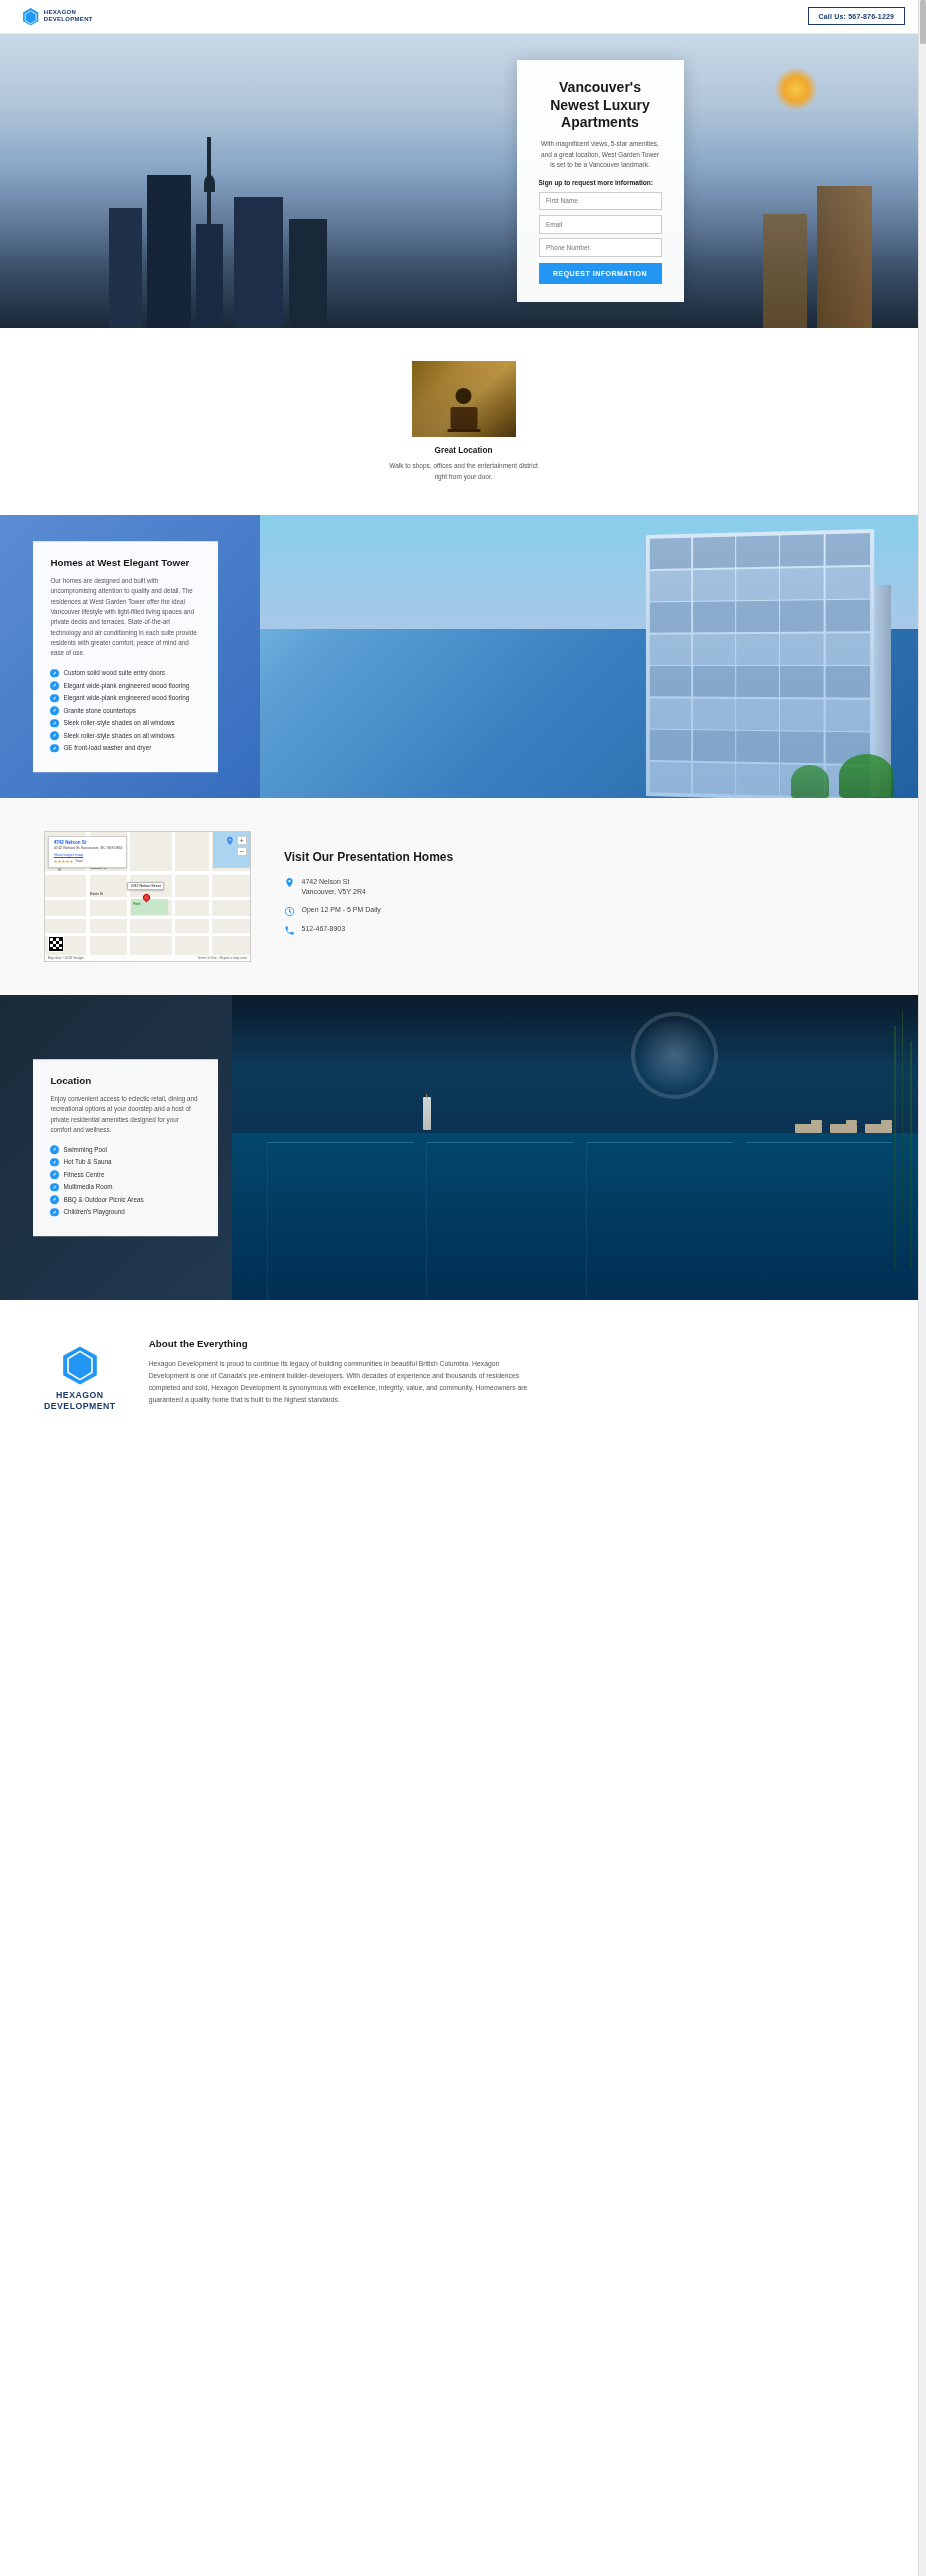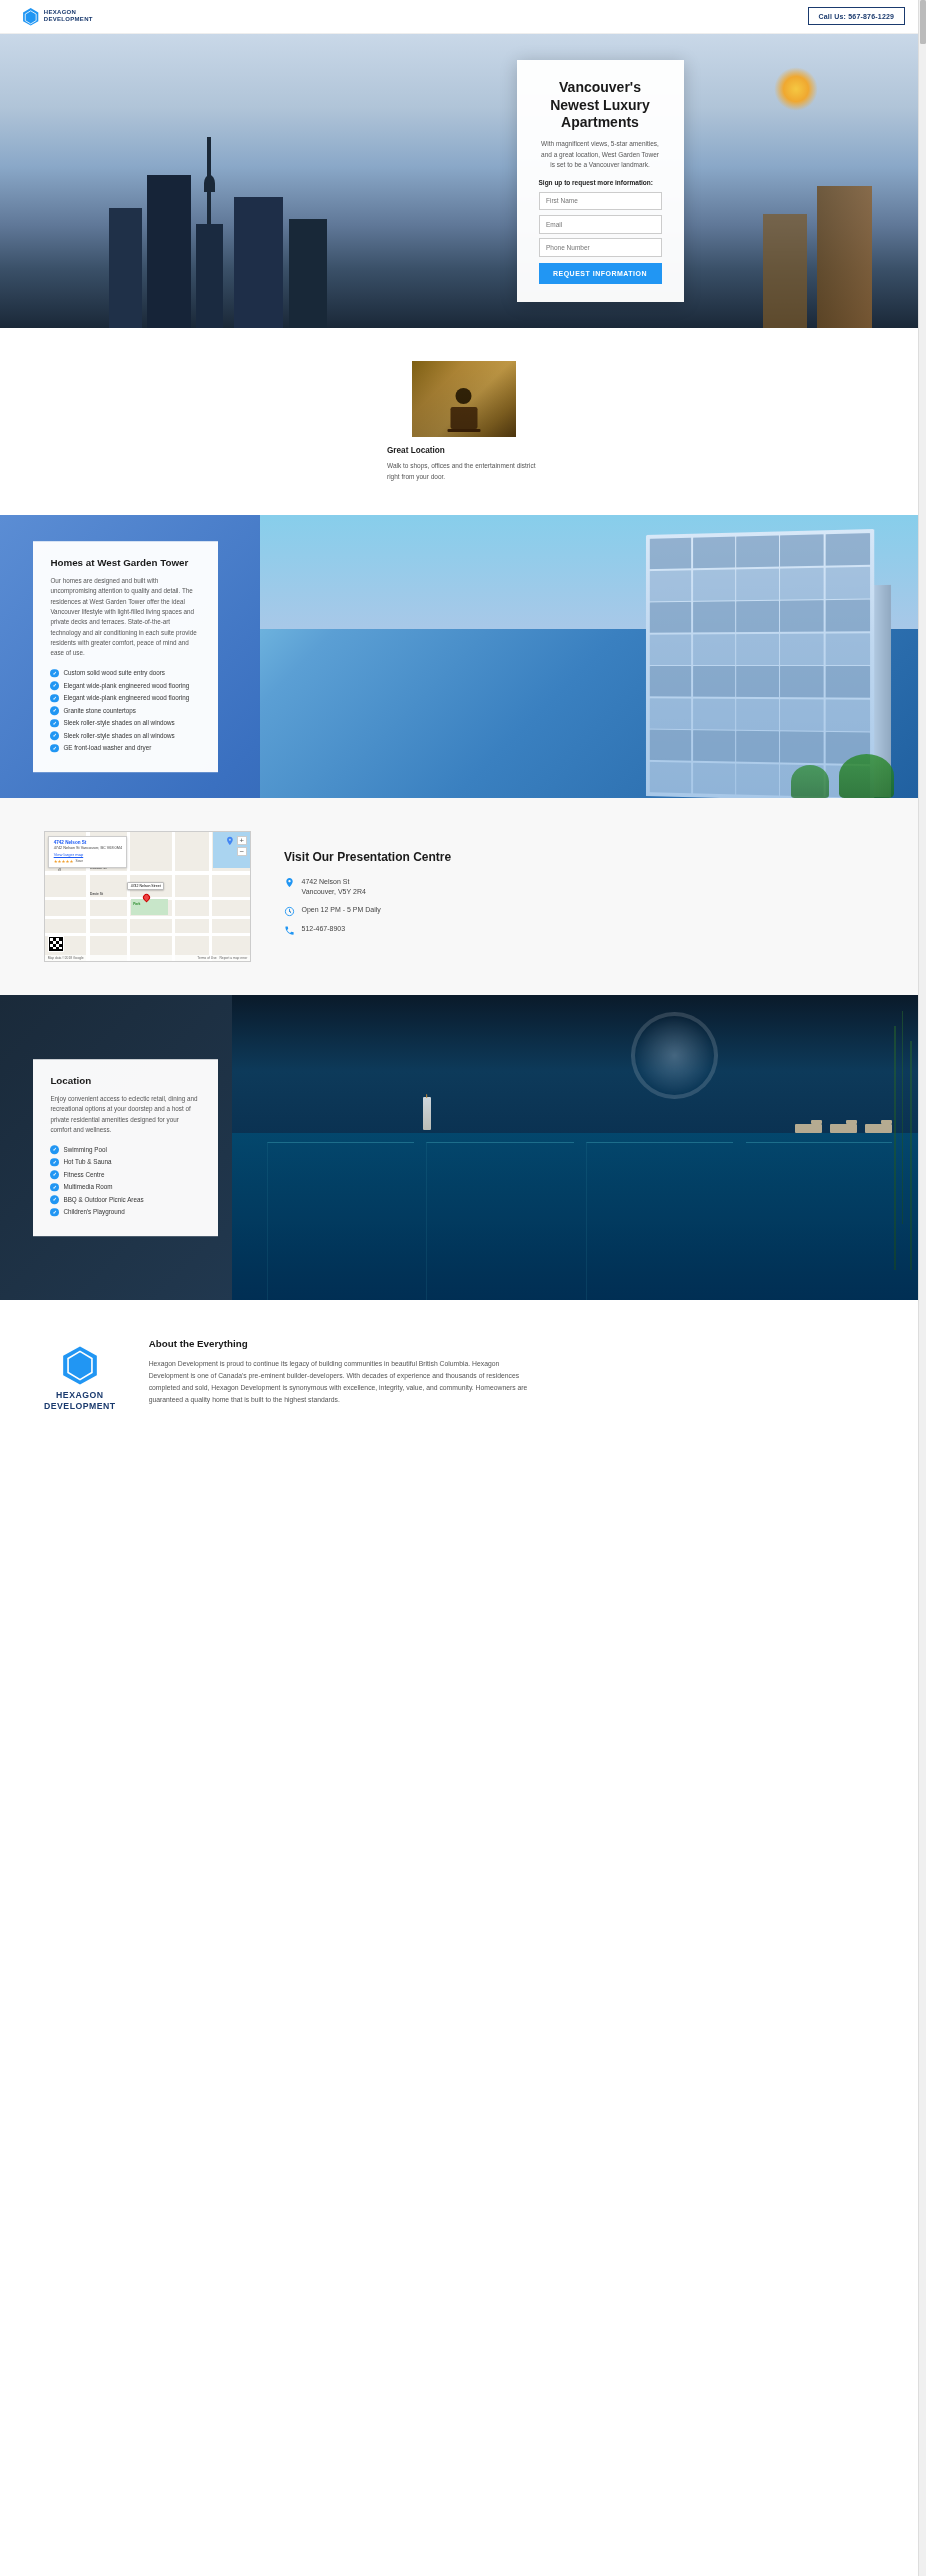--- a/index.html
+++ b/index.html
@@ -112,20 +112,21 @@
     .features {
       background: #fff;
       padding: 33px 44px;
       display: flex;
       gap: 22px;
       justify-content: center;
     }
     .feature-item {
       flex: 1;
       max-width: 153px;
+      text-align: center;
     }
     .feature-title {
       font-size: 8.2px;
       font-weight: 700;
       color: #1a1a1a;
       margin-bottom: 5.5px;
     }
     .feature-desc {
       font-size: 6.5px;
       color: #555;
@@ -537,21 +538,21 @@
       </div>
 
       <div style="position:absolute;right:-16.4px;top:55px;width:16.4px;height:207px;background:linear-gradient(90deg,#b0c8e0 0%,#90a8c0 100%);"></div>
     </div>
 
     <div style="position:absolute;right:33px;bottom:0;width:55px;height:44px;background:linear-gradient(180deg,#2a8a2a 0%,#1a6a1a 100%);border-radius:50% 50% 10% 10%;opacity:0.8;"></div>
     <div style="position:absolute;right:98px;bottom:0;width:38px;height:33px;background:linear-gradient(180deg,#2a8a2a 0%,#1a6a1a 100%);border-radius:50% 50% 10% 10%;opacity:0.7;"></div>
   </div>
 
   <div class="homes-card">
-    <h2 class="homes-title">Homes at West Garden Tower</h2>
+    <h2 class="homes-title">Homes at West Elegant Tower</h2>
     <p class="homes-desc">Our homes are designed and built with uncompromising attention to quality and detail. The residences at West Garden Tower offer the ideal Vancouver lifestyle with light-filled living spaces and private decks and terraces. State-of-the-art technology and air conditioning in each suite provide residents with greater comfort, peace of mind and ease of use.</p>
     <ul class="homes-list">
       <li>
         <span class="check-icon"></span>
         <span>Custom solid wood suite entry doors</span>
       </li>
       <li>
         <span class="check-icon"></span>
         <span>Elegant wide-plank engineered wood flooring</span>
       </li>
@@ -650,21 +651,21 @@
 
       <div style="position:absolute;top:3.3px;right:15.3px;z-index:5;">
         <svg width="9.8" height="9.8" viewBox="0 0 24 24">
           <path d="M12 2C8.13 2 5 5.13 5 9c0 5.25 7 13 7 13s7-7.75 7-13c0-3.87-3.13-7-7-7zm0 9.5c-1.38 0-2.5-1.12-2.5-2.5s1.12-2.5 2.5-2.5 2.5 1.12 2.5 2.5-1.12 2.5-2.5 2.5z" fill="#4285f4"></path>
         </svg>
       </div>
     </div>
   </div>
 
   <div class="visit-info">
-    <h2 class="visit-title">Visit Our Presentation Centre</h2>
+    <h2 class="visit-title">Visit Our Presentation Homes</h2>
 
     <div class="visit-item">
       <svg class="visit-icon" viewBox="0 0 24 24">
         <path d="M12 2C8.13 2 5 5.13 5 9c0 5.25 7 13 7 13s7-7.75 7-13c0-3.87-3.13-7-7-7zm0 9.5c-1.38 0-2.5-1.12-2.5-2.5s1.12-2.5 2.5-2.5 2.5 1.12 2.5 2.5-1.12 2.5-2.5 2.5z" fill="#2196f3"></path>
       </svg>
       <div class="visit-text">
         <span>4742 Nelson St</span><br>
         <span>Vancouver, V5Y 2R4</span>
       </div>
     </div>

